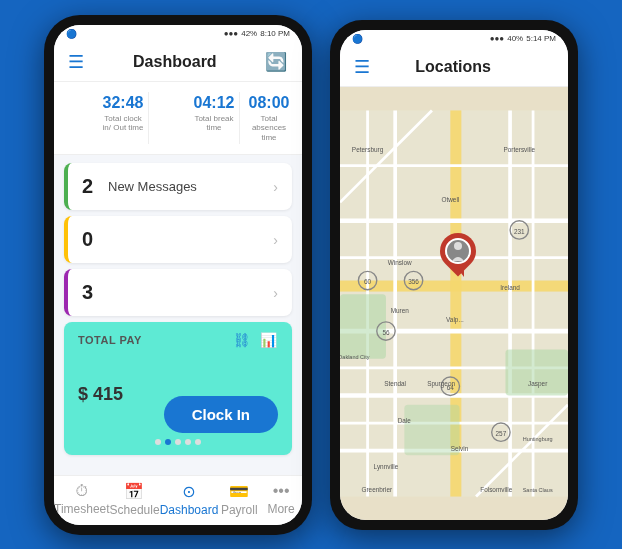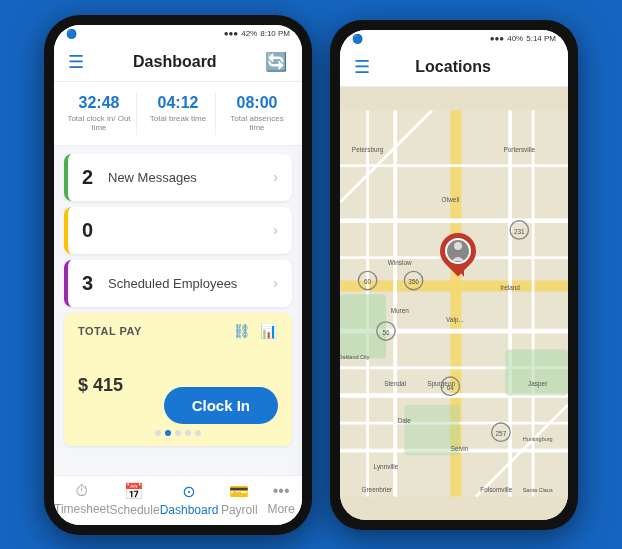--- a/index.html
+++ b/index.html
@@ -89,20 +89,21 @@
       border-bottom: 1px solid #eee;
       flex-shrink: 0;
     }
     .stat-item {
       flex: 1;
       text-align: center;
       padding: 2px 4px;
     }
     .stat-item:not(:last-child) {
       border-right: 1px solid #eee;
+      margin-left: 36px;
     }
     .stat-value {
       font-size: 16px;
       font-weight: 700;
       color: #1976D2;
     }
     .stat-label {
       font-size: 8px;
       color: #888;
       margin-top: 2px;
@@ -150,21 +151,21 @@
       color: #444;
       font-weight: 500;
     }
     .card-chevron {
       color: #bbb;
       font-size: 14px;
     }
 
     
     .total-pay-section {
-      background: #fef9c3;
+      background: #5eead4;
       border-radius: 8px;
       padding: 10px 14px;
       box-shadow: 0 1px 3px rgba(0,0,0,0.08);
     }
     .total-pay-header {
       display: flex;
       align-items: center;
       justify-content: space-between;
       margin-bottom: 8px;
     }
@@ -320,21 +321,20 @@
       <div class="dashboard-card card-switch">
         <div class="card-left">
           <span class="card-number">0</span>
         </div>
         <span class="card-chevron">›</span>
       </div>
 
       <div class="dashboard-card card-scheduled">
         <div class="card-left">
           <span class="card-number">3</span>
-          <span class="card-text">Scheduled Employees</span>
         </div>
         <span class="card-chevron">›</span>
       </div>
 
       <div class="total-pay-section">
         <div class="total-pay-header">
           <span class="total-pay-label">TOTAL PAY</span>
           <div class="total-pay-icons">
             <span>⛓</span>
             <span>📊</span>

